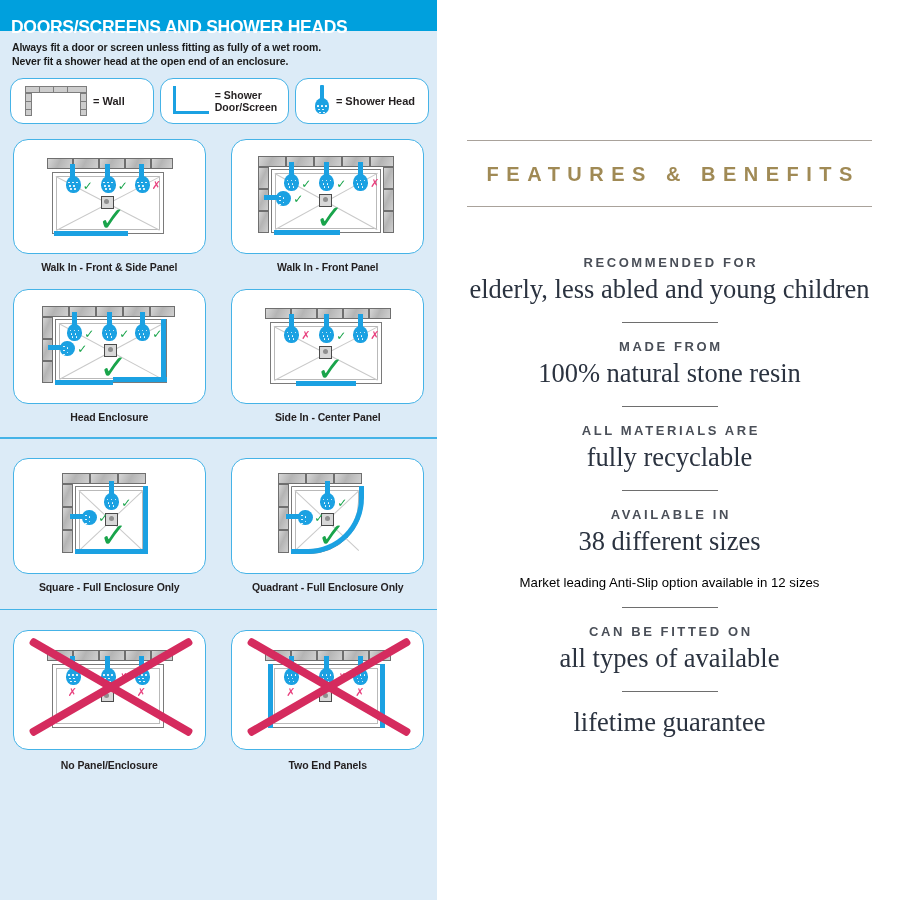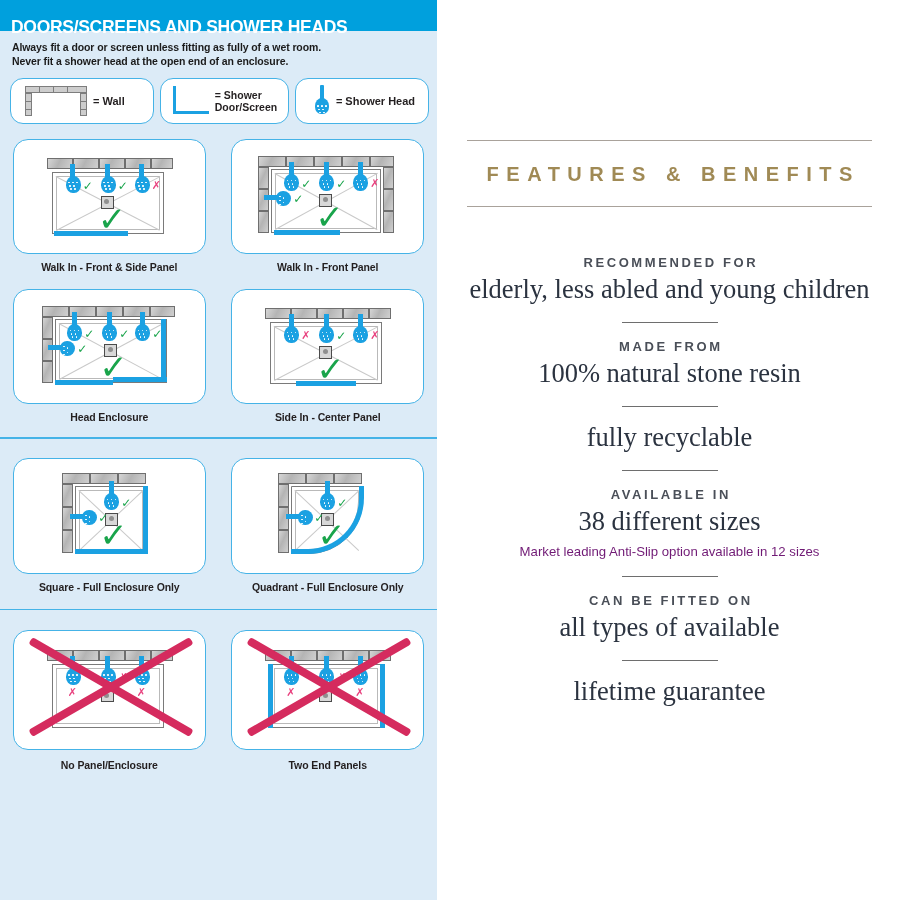--- a/index.html
+++ b/index.html
@@ -72,21 +72,21 @@
   .bigx{position:absolute;background:#d52b5e;border-radius:3px;transform-origin:center;}
 
   
   .right-panel{position:absolute;left:437px;top:0;width:463px;height:900px;background:#ffffff;}
   .fb-wrap{position:absolute;left:30px;top:140px;width:405px;text-align:center;}
   .rule-top,.rule-bot{height:1px;background:#a9a29b;width:405px;}
   .fb-title{font-size:20px;letter-spacing:7.5px;color:#a08a55;font-weight:bold;padding:22px 0 20px 0;font-family:"Liberation Sans",sans-serif;text-indent:7.5px;}
   .feature{margin-top:0;}
   .feat-label{font-size:13px;letter-spacing:2.6px;color:#4a4f58;font-weight:bold;text-indent:2.6px;font-family:"Liberation Sans",sans-serif;}
   .feat-value{font-size:26.5px;color:#2b3340;font-family:"Liberation Serif",serif;margin-top:5px;line-height:1.12;}
-  .feat-sub{font-size:13.2px;color:#701a75;font-family:"Liberation Sans",sans-serif;margin-top:7px;}
+  .feat-sub{font-size:13.2px;color:#000000;font-family:"Liberation Sans",sans-serif;margin-top:18px;}
   .feat-sep{width:96px;height:1.4px;background:#6e6e6e;margin:17px auto 16px auto;}
 </style>
 </head>
 <body>
 
 <div class="page">
 
   <div class="left-panel">
 
     <div class="panel-header">
@@ -671,20 +671,21 @@
       </div>
       <div class="feat-sep"></div>
 
       <div class="feature">
         <div class="feat-label">MADE FROM</div>
         <div class="feat-value">100% natural stone resin</div>
       </div>
       <div class="feat-sep"></div>
 
       <div class="feature">
+        <div class="feat-label">ALL MATERIALS ARE</div>
         <div class="feat-value">fully recyclable</div>
       </div>
       <div class="feat-sep"></div>
 
       <div class="feature">
         <div class="feat-label">AVAILABLE IN</div>
         <div class="feat-value">38 different sizes</div>
         <div class="feat-sub">Market leading Anti-Slip option available in 12 sizes</div>
       </div>
       <div class="feat-sep"></div>

